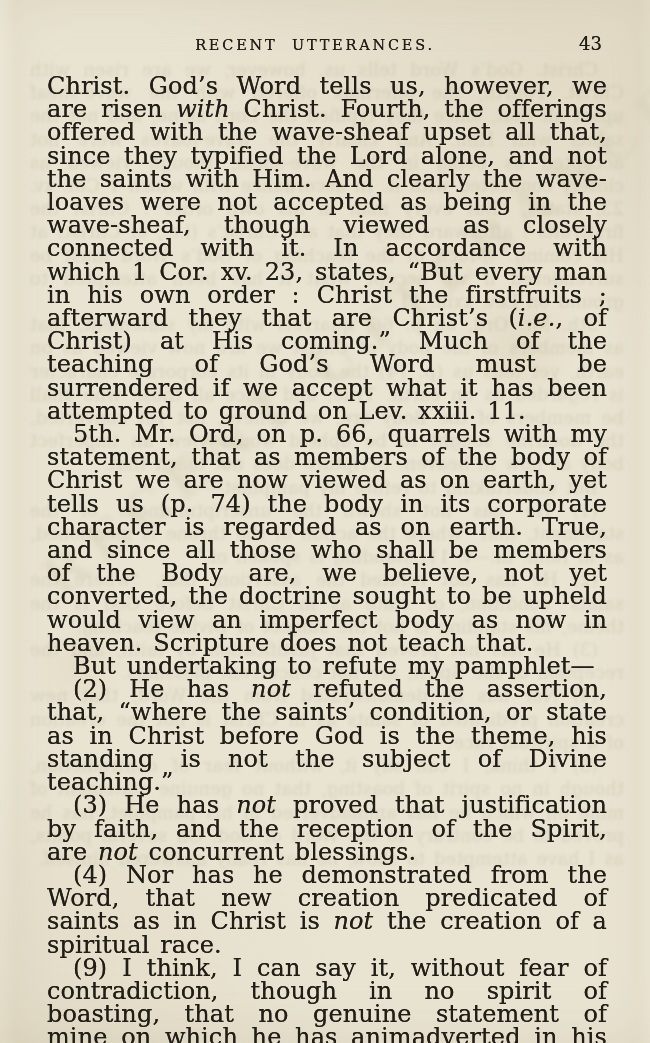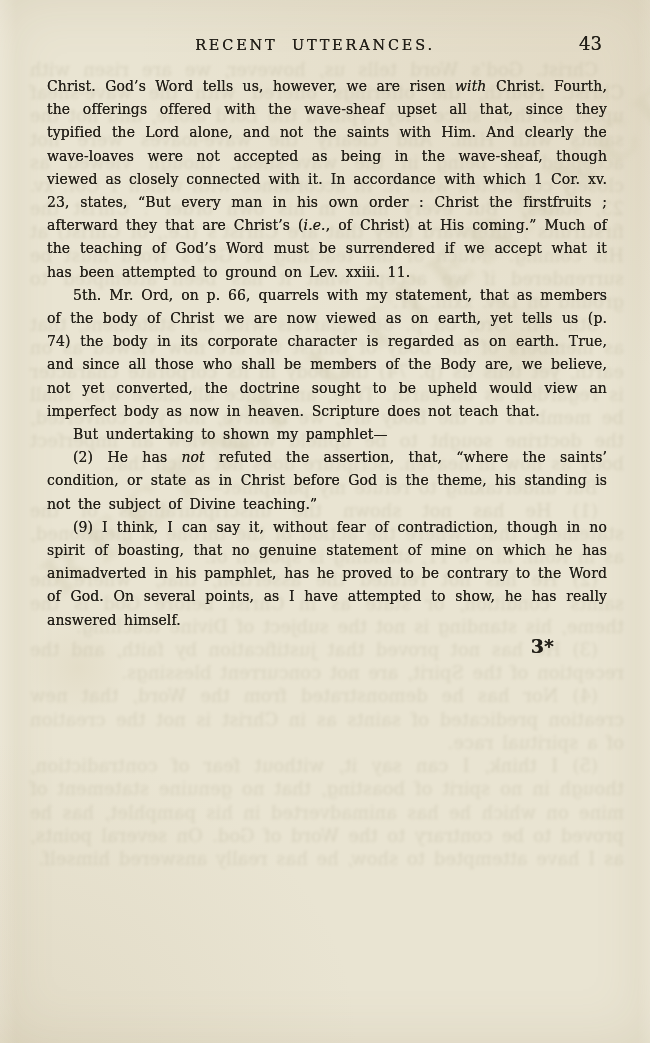--- a/index.html
+++ b/index.html
@@ -53,21 +53,21 @@
     text-shadow: 0 0 0.5px rgba(28,23,13,0.9);
   }
   .page-number {
     position: absolute; right: 5px; top: -3px;
     font-size: 18px;
     text-shadow: 0 0 0.5px rgba(28,23,13,0.9);
   }
   main { position: absolute; top: 75px; left: 47px; right: 43px; z-index: 2; }
   main p {
     margin: 0;
-    font-size: 14px; line-height: 23.2px;
+    font-size: 24px; line-height: 23.2px;
     text-align: justify;
     word-spacing: 3px; letter-spacing: 0.1px;
     text-shadow: 0 0 0.55px rgba(25,20,10,0.85);
   }
   main p.indent { text-indent: 26px; }
   .sig {
     margin-top: 3px;
     text-align: right; padding-right: 53px;
     font-size: 19px; font-weight: bold;
     text-shadow: 0 0 0.5px rgba(25,20,10,0.85);
@@ -93,20 +93,22 @@
 
   <header>
     <div class="running-title">RECENT UTTERANCES.</div>
     <div class="page-number">43</div>
   </header>
 
   <main>
     <div id="paragraphs">
         <p class="">Christ.  God’s Word tells us, however, we are risen <i>with</i> Christ.  Fourth, the offerings offered with the wave-sheaf upset all that, since they typified the Lord alone, and not the saints with Him.  And clearly the wave-loaves were not accepted as being in the wave-sheaf, though viewed as closely connected with it.  In accordance with which 1 Cor. xv. 23, states, “But every man in his own order : Christ the firstfruits ; afterward they that are Christ’s (<i>i.e.</i>, of Christ) at His coming.”  Much of the teaching of God’s Word must be surrendered if we accept what it has been attempted to ground on Lev. xxiii. 11.</p>
         <p class="indent">5th. Mr. Ord, on p. 66, quarrels with my statement, that as members of the body of Christ we are now viewed as on earth, yet tells us (p. 74) the body in its corporate character is regarded as on earth. True, and since all those who shall be members of the Body are, we believe, not yet converted, the doctrine sought to be upheld would view an imperfect body as now in heaven.  Scripture does not teach that.</p>
-        <p class="indent">But undertaking to shown my pamphlet—</p>
+        <p class="indent">But undertaking to refute my pamphlet—</p>
         <p class="indent">(2) He has <i>not</i> refuted the assertion, that, “where the saints’ condition, or state as in Christ before God is the theme, his standing is not the subject of Divine teaching.”</p>
+        <p class="indent">(3) He has <i>not</i> proved that justification by faith, and the reception of the Spirit, are <i>not</i> concurrent blessings.</p>
+        <p class="indent">(4) Nor has he demonstrated from the Word, that new creation predicated of saints as in Christ is <i>not</i> the creation of a spiritual race.</p>
         <p class="indent">(9) I think, I can say it, without fear of contradiction, though in no spirit of boasting, that no genuine statement of mine on which he has animadverted in his pamphlet, has he proved to be contrary to the Word of God.  On several points, as I have attempted to show, he has really answered himself.</p>
       </div>
     <div class="sig">3*</div>
   </main>
 
 </div>
 
 </body></html>

